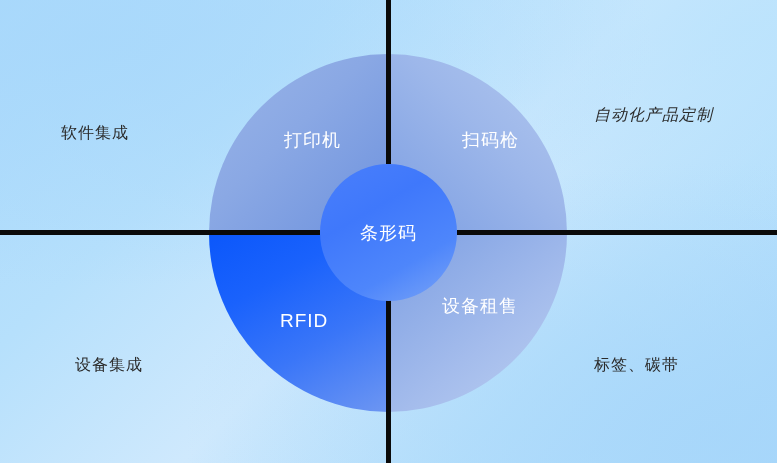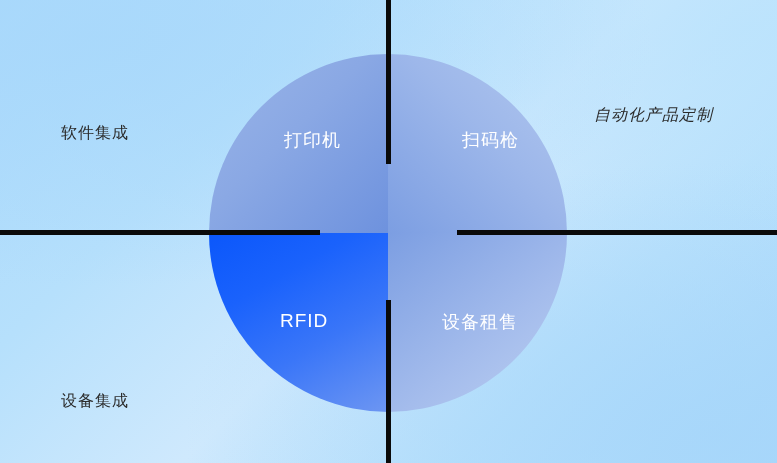--- a/index.html
+++ b/index.html
@@ -100,34 +100,34 @@
     color: #ffffff;
     font-size: 18px;
     letter-spacing: 1px;
     white-space: nowrap;
     z-index: 7;
     margin-left: 12px;
   }
   .seg-printer  { left: 272px; top: 128px; }
   .seg-scanner  { left: 450px; top: 128px; }
   .seg-rfid     { left: 268px; top: 310px; font-size: 19px; }
-  .seg-rental   { left: 430px; top: 310px; }
+  .seg-rental   { left: 430px; top: 294px; }
 
   
   .out-label {
     position: absolute;
     color: #2b2b2b;
     font-size: 16px;
     letter-spacing: 1px;
     white-space: nowrap;
     z-index: 5;
   }
   .out-sw   { left: 61px;  top: 105px; margin-top: 18px; }
   .out-auto { left: 594px; top: 105px; font-style: italic; }
-  .out-dev  { left: 61px;  top: 355px; margin-top: 36px; }
+  .out-dev  { left: 75px;  top: 355px; }
   .out-tag  { left: 594px; top: 355px; }
 </style>
 </head>
 <body>
 
 <div id="stage">
 
   <div class="bg-tint"></div>
 
   <div class="ring">
@@ -140,18 +140,22 @@
   <div class="cross-line vline-top"></div>
   <div class="cross-line vline-bottom"></div>
   <div class="cross-line hline-left"></div>
   <div class="cross-line hline-right"></div>
 
   <div class="seg-label seg-printer">打印机</div>
   <div class="seg-label seg-scanner">扫码枪</div>
   <div class="seg-label seg-rfid">RFID</div>
   <div class="seg-label seg-rental">设备租售</div>
 
+  <div class="core">
+    <span class="core-label">条形码</span>
+  </div>
 
   <div class="out-label out-sw">软件集成</div>
   <div class="out-label out-auto">自动化产品定制</div>
   <div class="out-label out-dev">设备集成</div>
+  <div class="out-label out-tag">标签、碳带</div>
 
 </div>
 
 </body></html>

